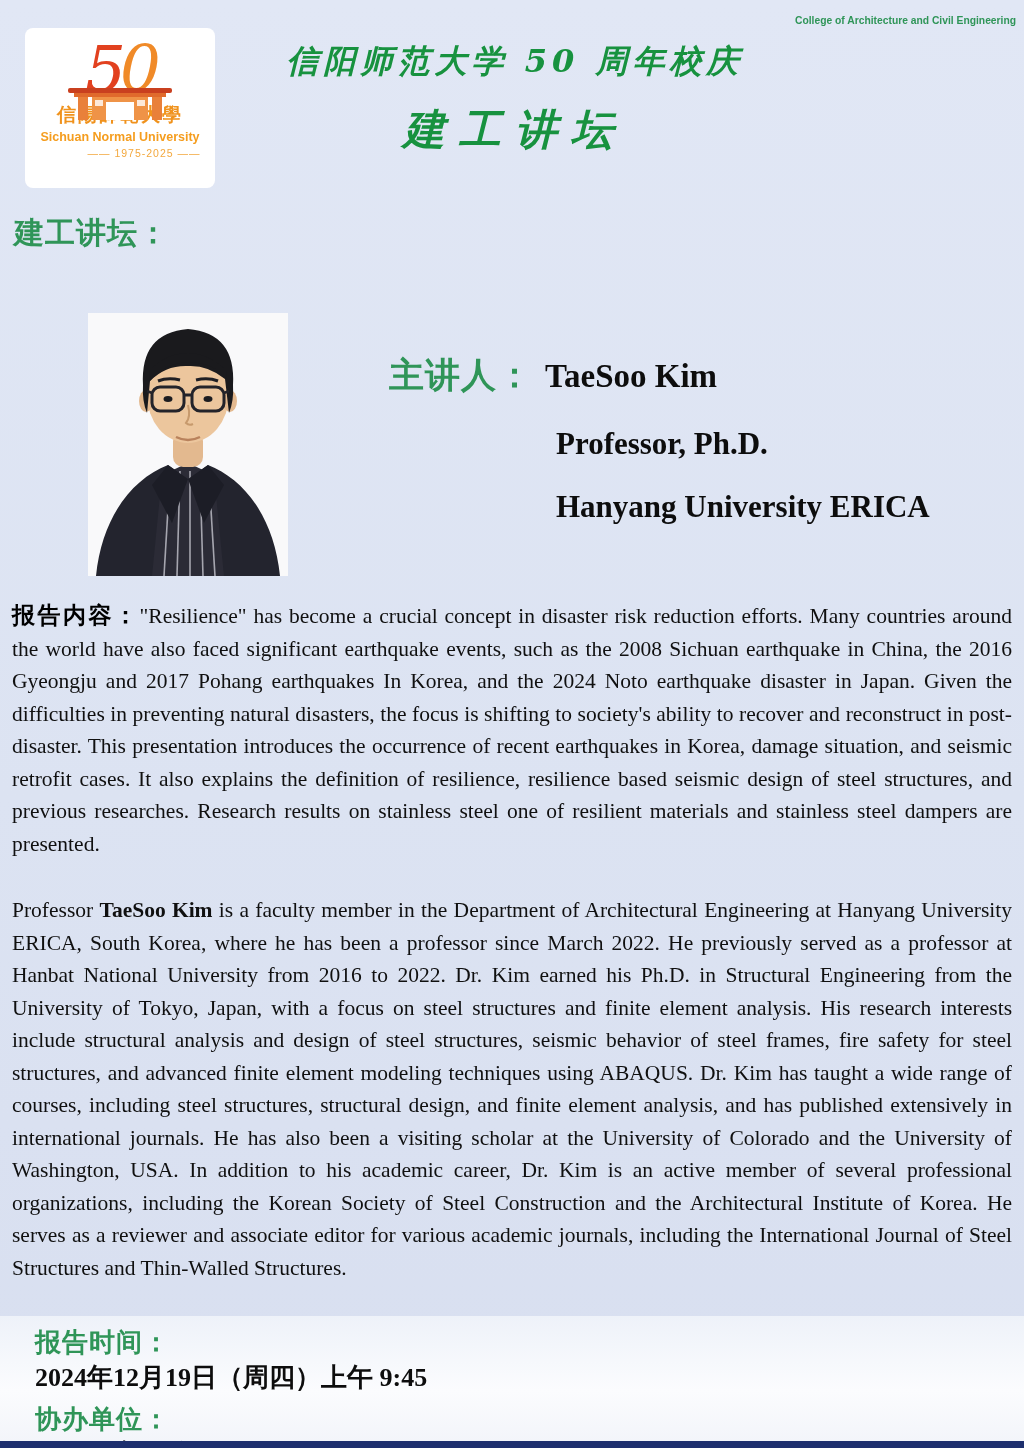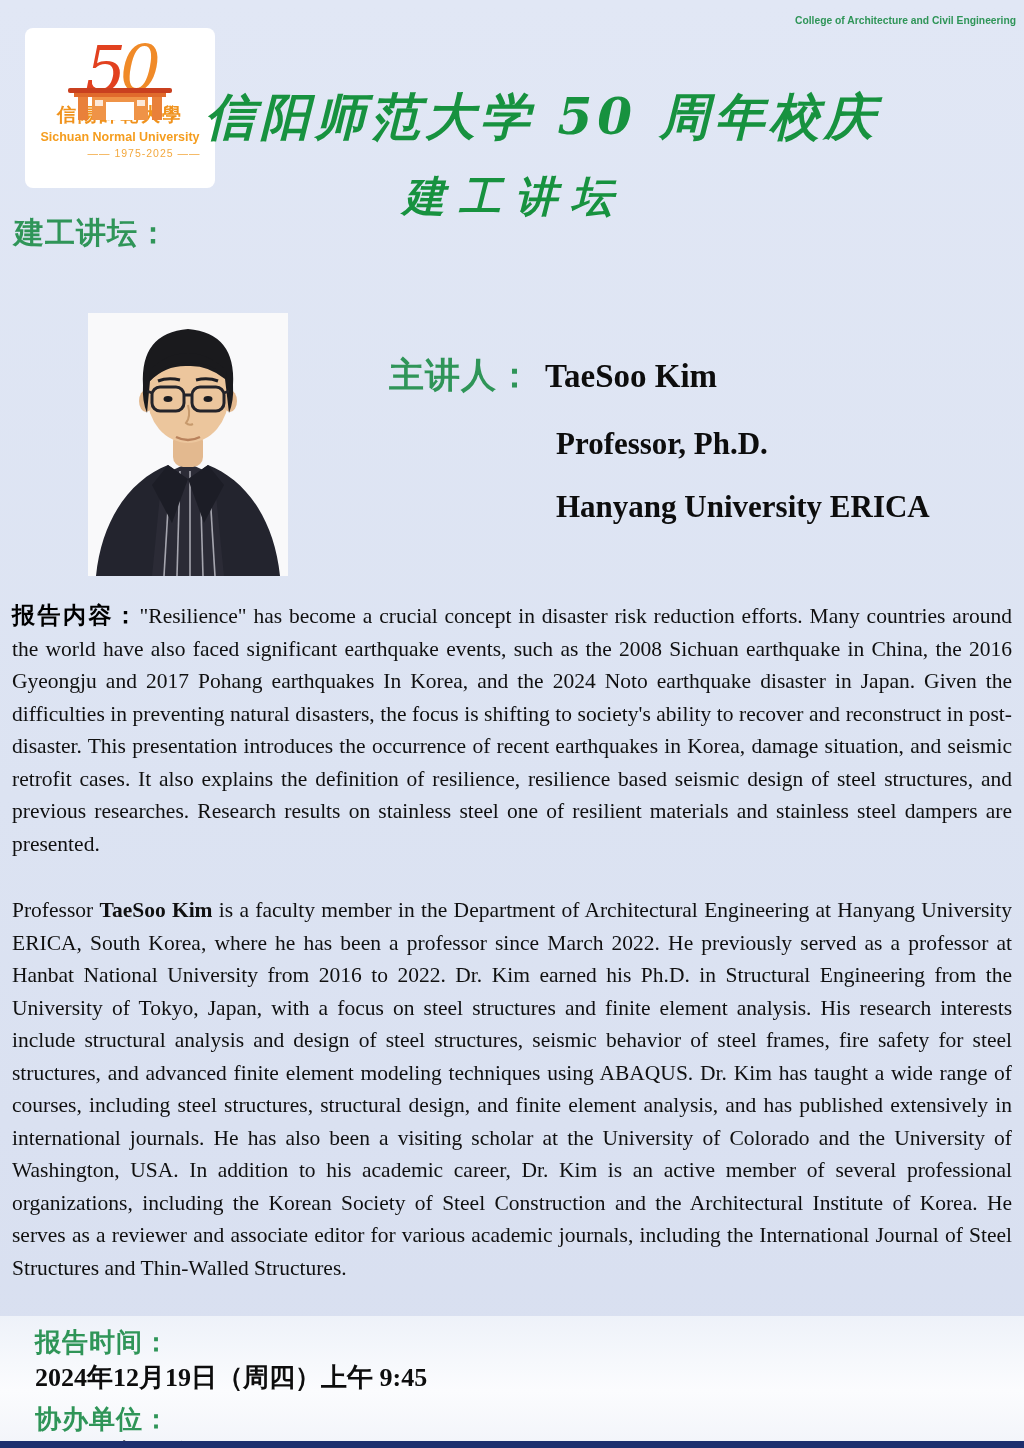--- a/index.html
+++ b/index.html
@@ -25,21 +25,21 @@
   .logo-50 .d0 { color:#f08a28; }
   .logo-gate { position:absolute; left:50%; top:56px; transform:translateX(-50%); }
   .logo-cn { margin-top:-6px; color:#f0921c; font-weight:bold; font-size:19px; letter-spacing:2px; }
   .logo-en { color:#f59d1e; font-weight:bold; font-size:12.5px; margin-top:2px; }
   .logo-years { color:#f3a83e; font-size:10.5px; margin-top:3px; letter-spacing:1px;padding-left:48px; }
 
   .main-title {
     position:absolute; left:205px; top:40px; width:620px; text-align:center;
     color:#17923f; font-family:"DejaVu Serif", serif; font-style:italic; font-weight:bold;
   }
-  .title-line1 { font-size:50px; letter-spacing:5px; white-space:nowrap;margin-top:44px; }
+  .title-line1 { font-size:32px; letter-spacing:5px; white-space:nowrap; }
   .title-line2 { font-size:42px; letter-spacing:14px; margin-top:18px; }
 
   .college { position:absolute; left:795px; top:14px; color:#2f9558; width:224px; }
   .college-cn { font-size:21px; font-weight:bold; white-space:nowrap; }
   .college-en { font-size:10.3px; font-weight:bold; margin-top:1px; white-space:nowrap; }
 
   
   .topic { position:absolute; left:14px; top:210px; width:1000px; display:flex; }
   .topic-label { color:#2f9558; font-size:30px; font-weight:bold; width:180px; flex:none; padding-top:3px; letter-spacing:1px; }
   .topic-text { font-family:"Liberation Serif", serif; font-weight:bold; font-size:30px; line-height:44px; color:#0d0d0d; }

